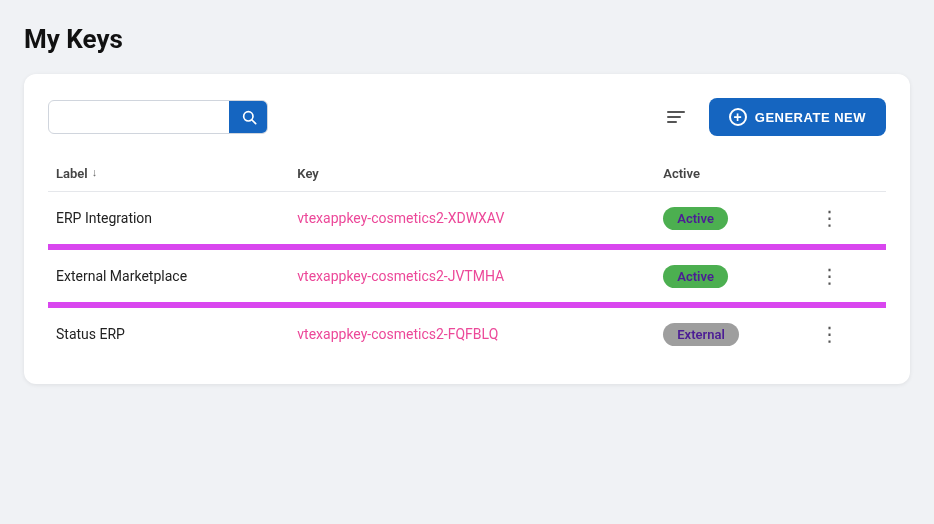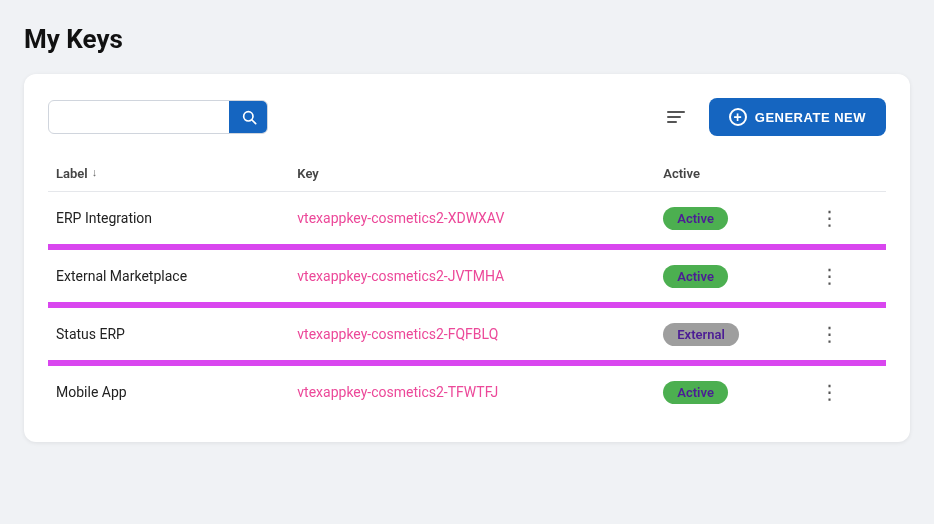--- a/index.html
+++ b/index.html
@@ -228,21 +228,15 @@
           <td class="key-value">vtexappkey-cosmetics2-JVTMHA</td>
           <td><span class="status-badge status-active">Active</span></td>
           <td><button class="action-btn">⋮</button></td>
         </tr>
         <tr>
           <td>Status ERP</td>
           <td class="key-value">vtexappkey-cosmetics2-FQFBLQ</td>
           <td><span class="status-badge status-inactive">External</span></td>
           <td><button class="action-btn">⋮</button></td>
         </tr>
-        <tr>
-          <td>Mobile App</td>
-          <td class="key-value">vtexappkey-cosmetics2-TFWTFJ</td>
-          <td><span class="status-badge status-active">Active</span></td>
-          <td><button class="action-btn">⋮</button></td>
-        </tr>
       </tbody>
   </table>
 </div>
 
 </body></html>

